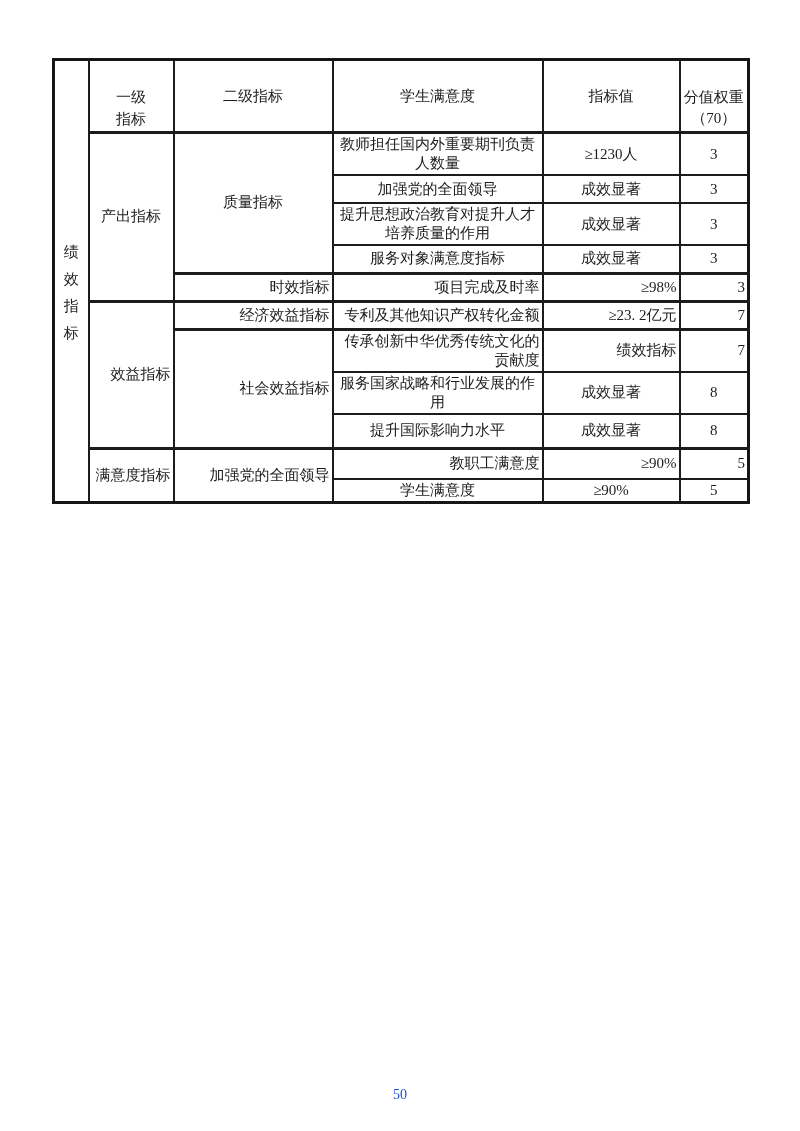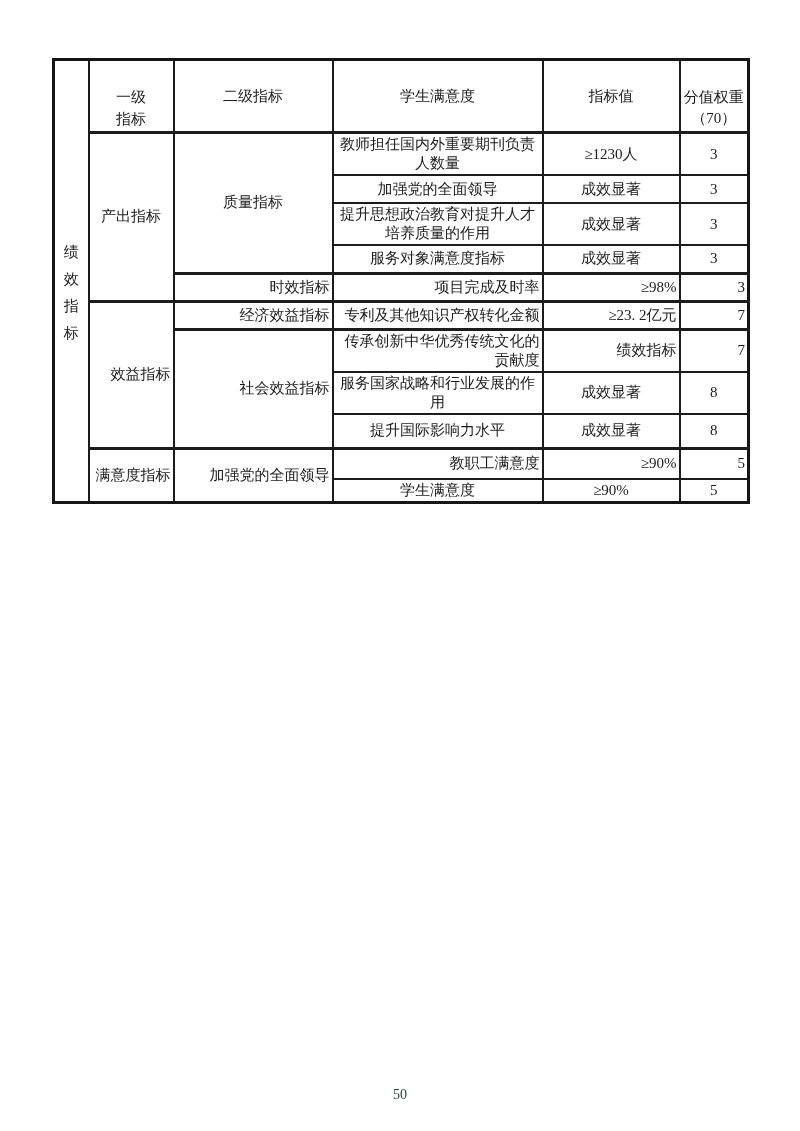--- a/index.html
+++ b/index.html
@@ -43,21 +43,21 @@
   .w2{width:2em;line-height:22px;}
   .w4{width:4.05em;line-height:21px;}
 
   td.vlabel{padding:0;}
 
   .rh24{height:24px}.rh26{height:30px}.rh28{height:28px}
   .rh35{height:35px}.rh40{height:40px}.rh42{height:42px}.rh45{height:45px}
 
   .page-number{
     position:absolute;left:0;top:1087px;width:100%;
-    text-align:center;font-size:14px;color:#14532d;
+    text-align:center;font-size:14px;color:#1d4ed8;
   }
 </style>
 </head>
 <body>
 
 <div class="sheet">
 
   <table class="ind">
     <colgroup>
       <col style="width:35px">

